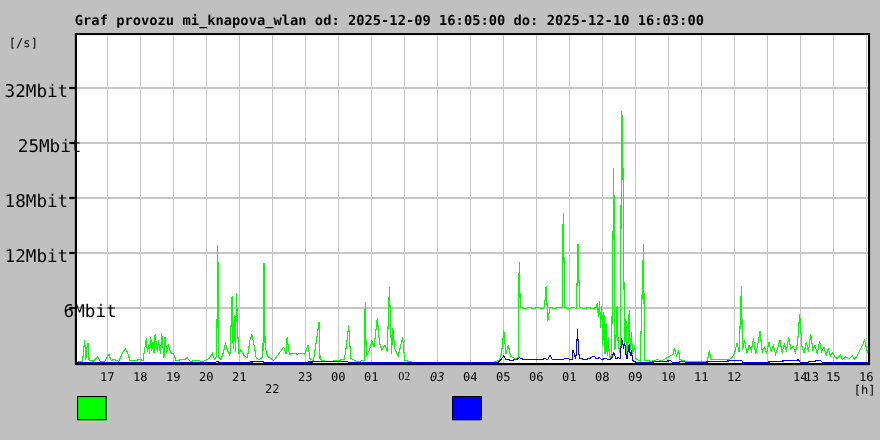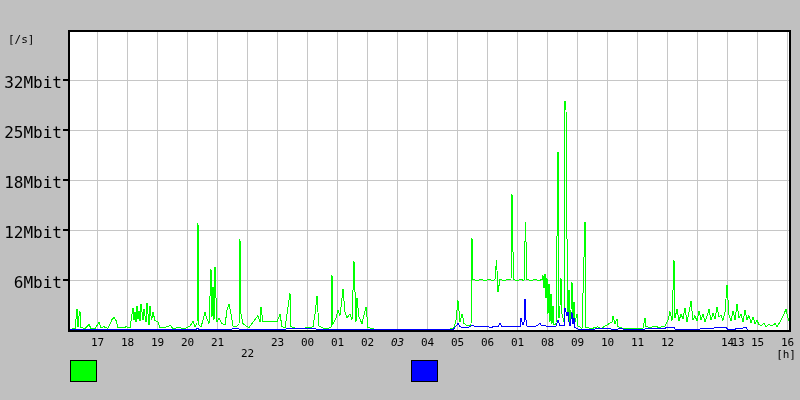--- a/index.html
+++ b/index.html
@@ -14,20 +14,21 @@
   .xlabel{position:absolute;width:26px;text-align:center;font-size:11px;color:#000;top:336px;}
   #xunit{position:absolute;left:766px;top:348px;width:30px;text-align:right;font-size:11px;color:#000;}
   .swatch{position:absolute;width:25px;height:20px;border:1px solid #000;top:360px;}
   .legendtext{position:absolute;top:364px;font-size:10.5px;color:#000;white-space:pre;}
   #availability{position:absolute;left:448px;top:384px;font-size:10.5px;white-space:pre;}
 </style>
 </head>
 <body>
 
 <div id="screen" style="background: rgb(192, 192, 192);">
+  <div id="title">Graf provozu mi_knapova_wlan od: 2025-12-09 16:05:00 do: 2025-12-10 16:03:00</div>
   <div id="yunit">[/s]</div>
 
   <div id="plot">
     <svg id="chartsvg" viewBox="0 0 719 298" xmlns="http://www.w3.org/2000/svg">
         <rect x="0" y="0" width="719" height="298" fill="#ffffff"></rect>
         <line x1="27.5" y1="0" x2="27.5" y2="298" stroke="#c6c6c6" stroke-width="1" shape-rendering="crispEdges"></line>
         <line x1="57.5" y1="0" x2="57.5" y2="298" stroke="#c6c6c6" stroke-width="1" shape-rendering="crispEdges"></line>
         <line x1="87.5" y1="0" x2="87.5" y2="298" stroke="#c6c6c6" stroke-width="1" shape-rendering="crispEdges"></line>
         <line x1="117.5" y1="0" x2="117.5" y2="298" stroke="#c6c6c6" stroke-width="1" shape-rendering="crispEdges"></line>
         <line x1="147.5" y1="0" x2="147.5" y2="298" stroke="#c6c6c6" stroke-width="1" shape-rendering="crispEdges"></line>
@@ -54,42 +55,42 @@
         <line x1="0" y1="198.0" x2="719" y2="198.0" stroke="#c6c6c6" stroke-width="1" shape-rendering="crispEdges"></line>
         <line x1="0" y1="148.0" x2="719" y2="148.0" stroke="#c6c6c6" stroke-width="1" shape-rendering="crispEdges"></line>
         <line x1="0" y1="98.0" x2="719" y2="98.0" stroke="#c6c6c6" stroke-width="1" shape-rendering="crispEdges"></line>
         <line x1="0" y1="48.0" x2="719" y2="48.0" stroke="#c6c6c6" stroke-width="1" shape-rendering="crispEdges"></line>
         <polyline points="0.0,297.2 5.0,296.8 7.0,277.2 8.0,294.8 9.0,284.4 10.0,279.6 11.0,295.6 15.0,296.4 19.0,292.4 21.0,296.4 25.0,296.8 29.0,290.0 31.0,295.6 34.0,294.8 38.0,296.4 42.0,287.6 44.0,285.2 46.0,288.4 48.0,295.6 54.0,295.6 56.0,294.8 60.0,295.6 63.0,275.6 64.0,288.4 65.0,280.4 66.0,290.0 67.0,274.0 68.0,286.8 69.0,278.8 70.0,289.2 71.0,271.6 73.0,288.4 74.0,277.2 76.0,290.0 77.0,270.8 79.0,293.2 80.0,274.0 81.5,288.4 83.0,280.4 85.0,288.4 88.0,290.0 90.0,295.6 98.0,294.8 100.0,293.2 103.0,296.4 110.0,295.6 114.0,296.8 120.0,294.0 123.0,289.2 125.0,294.8 127.0,291.6 128.0,190.8 129.0,293.2 131.0,294.8 133.0,288.4 135.0,280.4 137.0,286.8 139.0,291.6 141.0,237.2 142.0,285.2 143.0,254.8 144.0,288.4 145.0,234.8 146.0,266.0 147.0,290.0 149.0,286.0 152.0,291.6 155.0,293.2 157.0,278.0 159.0,272.4 161.0,282.0 163.0,294.0 166.0,294.8 169.0,292.4 170.0,206.8 171.0,282.0 173.0,291.6 176.0,294.0 179.0,295.6 188.0,283.6 190.0,290.0 191.0,274.8 193.0,290.0 197.0,289.2 200.0,290.0 204.0,289.2 207.0,290.0 210.0,282.0 212.0,294.8 215.0,295.6 218.0,275.6 220.0,261.2 221.0,294.8 226.0,296.4 232.0,296.4 243.0,294.8 245.0,282.0 246.0,273.2 247.0,263.6 248.0,280.4 249.0,294.0 255.0,296.8 261.0,295.6 262.0,242.8 263.0,291.6 266.0,286.0 268.0,278.0 270.0,283.6 273.0,257.2 275.0,279.6 277.0,286.0 280.0,282.0 282.0,287.6 284.0,229.2 286.0,290.0 287.0,266.0 289.0,285.2 292.0,291.6 296.0,274.8 298.0,295.6 305.0,297.2 320.0,297.4 350.0,297.4 379.0,297.2 384.0,295.6 386.0,288.4 388.0,268.4 390.0,290.0 392.0,282.0 393.0,286.0 394.0,291.6 398.0,294.0 401.0,293.2 402.0,206.0 403.0,247.6 407.0,248.4 411.0,247.6 415.0,248.4 419.0,247.6 423.0,248.4 425.0,247.6 426.5,227.6 428.0,259.6 430.0,247.6 434.0,248.4 438.0,247.6 441.0,247.6 442.0,162.0 443.5,247.6 447.0,248.4 451.0,247.6 454.0,248.4 455.5,190.0 457.0,247.6 461.0,248.4 465.0,247.6 469.0,248.4 472.0,247.6 473.0,243.6 474.0,256.4 475.0,242.0 476.0,266.0 477.0,246.0 478.0,282.0 479.0,251.6 480.0,290.0 481.0,262.0 482.0,291.6 483.0,274.0 484.0,293.2 486.0,291.6 488.0,120.4 489.0,286.0 490.0,274.0 491.0,246.0 492.0,282.0 494.0,290.0 495.0,69.2 496.0,78.0 497.0,206.8 498.0,282.0 499.0,258.0 500.0,290.0 501.0,278.0 502.0,250.0 503.0,286.0 504.0,270.0 505.0,290.0 507.0,282.0 508.0,294.0 512.0,296.4 515.0,190.0 516.0,295.6 522.0,296.4 528.0,294.8 531.0,296.4 542.0,290.0 543.0,284.4 545.0,291.6 547.0,286.8 548.0,294.8 555.0,296.8 565.0,296.8 573.0,296.4 575.0,286.0 576.0,294.8 580.0,295.2 585.0,294.8 590.0,295.2 595.0,294.0 598.0,288.4 600.0,279.6 602.0,288.4 604.0,228.4 605.0,286.0 607.0,277.2 609.0,289.2 611.0,282.0 613.0,286.8 615.0,275.6 617.0,290.0 619.0,280.4 621.0,269.2 623.0,288.4 625.0,283.6 627.0,289.2 629.0,278.8 631.0,287.6 633.0,282.0 635.0,290.0 637.0,284.4 639.0,277.2 641.0,288.4 643.0,281.2 645.0,286.8 647.0,274.8 649.0,285.2 651.0,282.8 653.0,288.4 655.0,280.4 657.0,253.2 659.0,282.8 661.0,289.2 663.0,278.8 665.0,287.6 667.0,271.6 669.0,286.0 671.0,282.0 673.0,290.0 675.0,278.0 677.0,287.6 679.0,283.6 681.0,290.8 683.0,285.2 685.0,291.6 687.0,288.4 689.0,292.4 691.0,294.0 694.0,290.8 696.0,294.8 699.0,292.4 702.0,294.0 705.0,291.6 707.0,294.8 710.0,290.0 714.0,282.0 716.0,277.2 718.0,286.0 719.0,288.4" fill="none" stroke="#00ff00" stroke-width="1" shape-rendering="crispEdges"></polyline>
         <polyline points="0.0,298.0 125.0,297.6 128.0,296.4 129.0,298.0 169.0,296.8 171.0,298.0 244.0,296.4 248.0,297.6 250.0,298.0 383.0,297.6 386.0,294.0 388.0,291.6 390.0,294.8 395.0,295.6 400.0,294.8 402.0,293.2 406.0,294.8 415.0,294.8 422.0,295.2 425.0,294.0 428.0,294.8 430.0,290.8 432.0,294.8 440.0,294.8 445.0,294.0 450.0,294.8 451.0,286.0 453.0,293.2 454.0,290.0 455.0,266.8 456.0,288.4 457.0,294.0 462.0,294.8 466.0,294.0 470.0,291.6 472.0,294.0 475.0,293.2 477.0,294.8 480.0,294.0 484.0,294.8 486.0,294.0 488.0,288.4 490.0,294.0 492.0,293.2 494.0,294.0 495.0,275.6 497.0,283.6 498.0,280.4 499.0,290.0 500.0,294.0 502.0,280.4 503.0,291.6 504.0,286.0 505.0,295.6 508.0,297.2 510.0,298.0 540.0,296.0 542.0,298.0 552.0,296.4 554.0,298.0 604.0,295.6 606.0,298.0 615.0,297.2 616.0,298.0 656.0,295.2 658.0,298.0 676.0,295.6 678.0,298.0 719.0,298.0" fill="none" stroke="#0000ff" stroke-width="1" shape-rendering="crispEdges"></polyline>
       </svg>
   </div>
 
   <div id="ylabels">
-      <div class="ylabel" style="top: 273px;">6Mbit</div>
+      <div class="ylabel" style="top: 273px; padding-left: 44px;">6Mbit</div>
       <div class="ytick" style="left: 63px; top: 279px;"></div>
       <div class="ylabel" style="top: 223px;">12Mbit</div>
       <div class="ytick" style="left: 63px; top: 229px;"></div>
       <div class="ylabel" style="top: 173px;">18Mbit</div>
       <div class="ytick" style="left: 63px; top: 179px;"></div>
-      <div class="ylabel" style="top: 123px;">25Mbit</div>
+      <div class="ylabel" style="top: 123px; padding-left: 12px;">25Mbit</div>
       <div class="ytick" style="left: 63px; top: 129px;"></div>
       <div class="ylabel" style="top: 73px;">32Mbit</div>
       <div class="ytick" style="left: 63px; top: 79px;"></div>
     </div>
   <div id="xlabels">
       <div class="xlabel" style="left: 84.5px;">17</div>
       <div class="xlabel" style="left: 114.5px;">18</div>
       <div class="xlabel" style="left: 144.5px;">19</div>
       <div class="xlabel" style="left: 174.5px;">20</div>
       <div class="xlabel" style="left: 204.5px;">21</div>
       <div class="xlabel" style="left: 234.5px; margin-top: 11px;">22</div>
       <div class="xlabel" style="left: 264.5px;">23</div>
       <div class="xlabel" style="left: 294.5px;">00</div>
       <div class="xlabel" style="left: 324.5px;">01</div>
-      <div class="xlabel" style="left: 354.5px;">02</div>
+      <div class="xlabel" style="left: 354.5px; font-family: Liberation Serif, serif;">02</div>
       <div class="xlabel" style="left: 384.5px; font-style: italic;">03</div>
       <div class="xlabel" style="left: 414.5px;">04</div>
       <div class="xlabel" style="left: 444.5px;">05</div>
       <div class="xlabel" style="left: 474.5px;">06</div>
       <div class="xlabel" style="left: 504.5px;">01</div>
       <div class="xlabel" style="left: 534.5px;">08</div>
       <div class="xlabel" style="left: 564.5px;">09</div>
       <div class="xlabel" style="left: 594.5px;">10</div>
       <div class="xlabel" style="left: 624.5px;">11</div>
       <div class="xlabel" style="left: 654.5px;">12</div>

